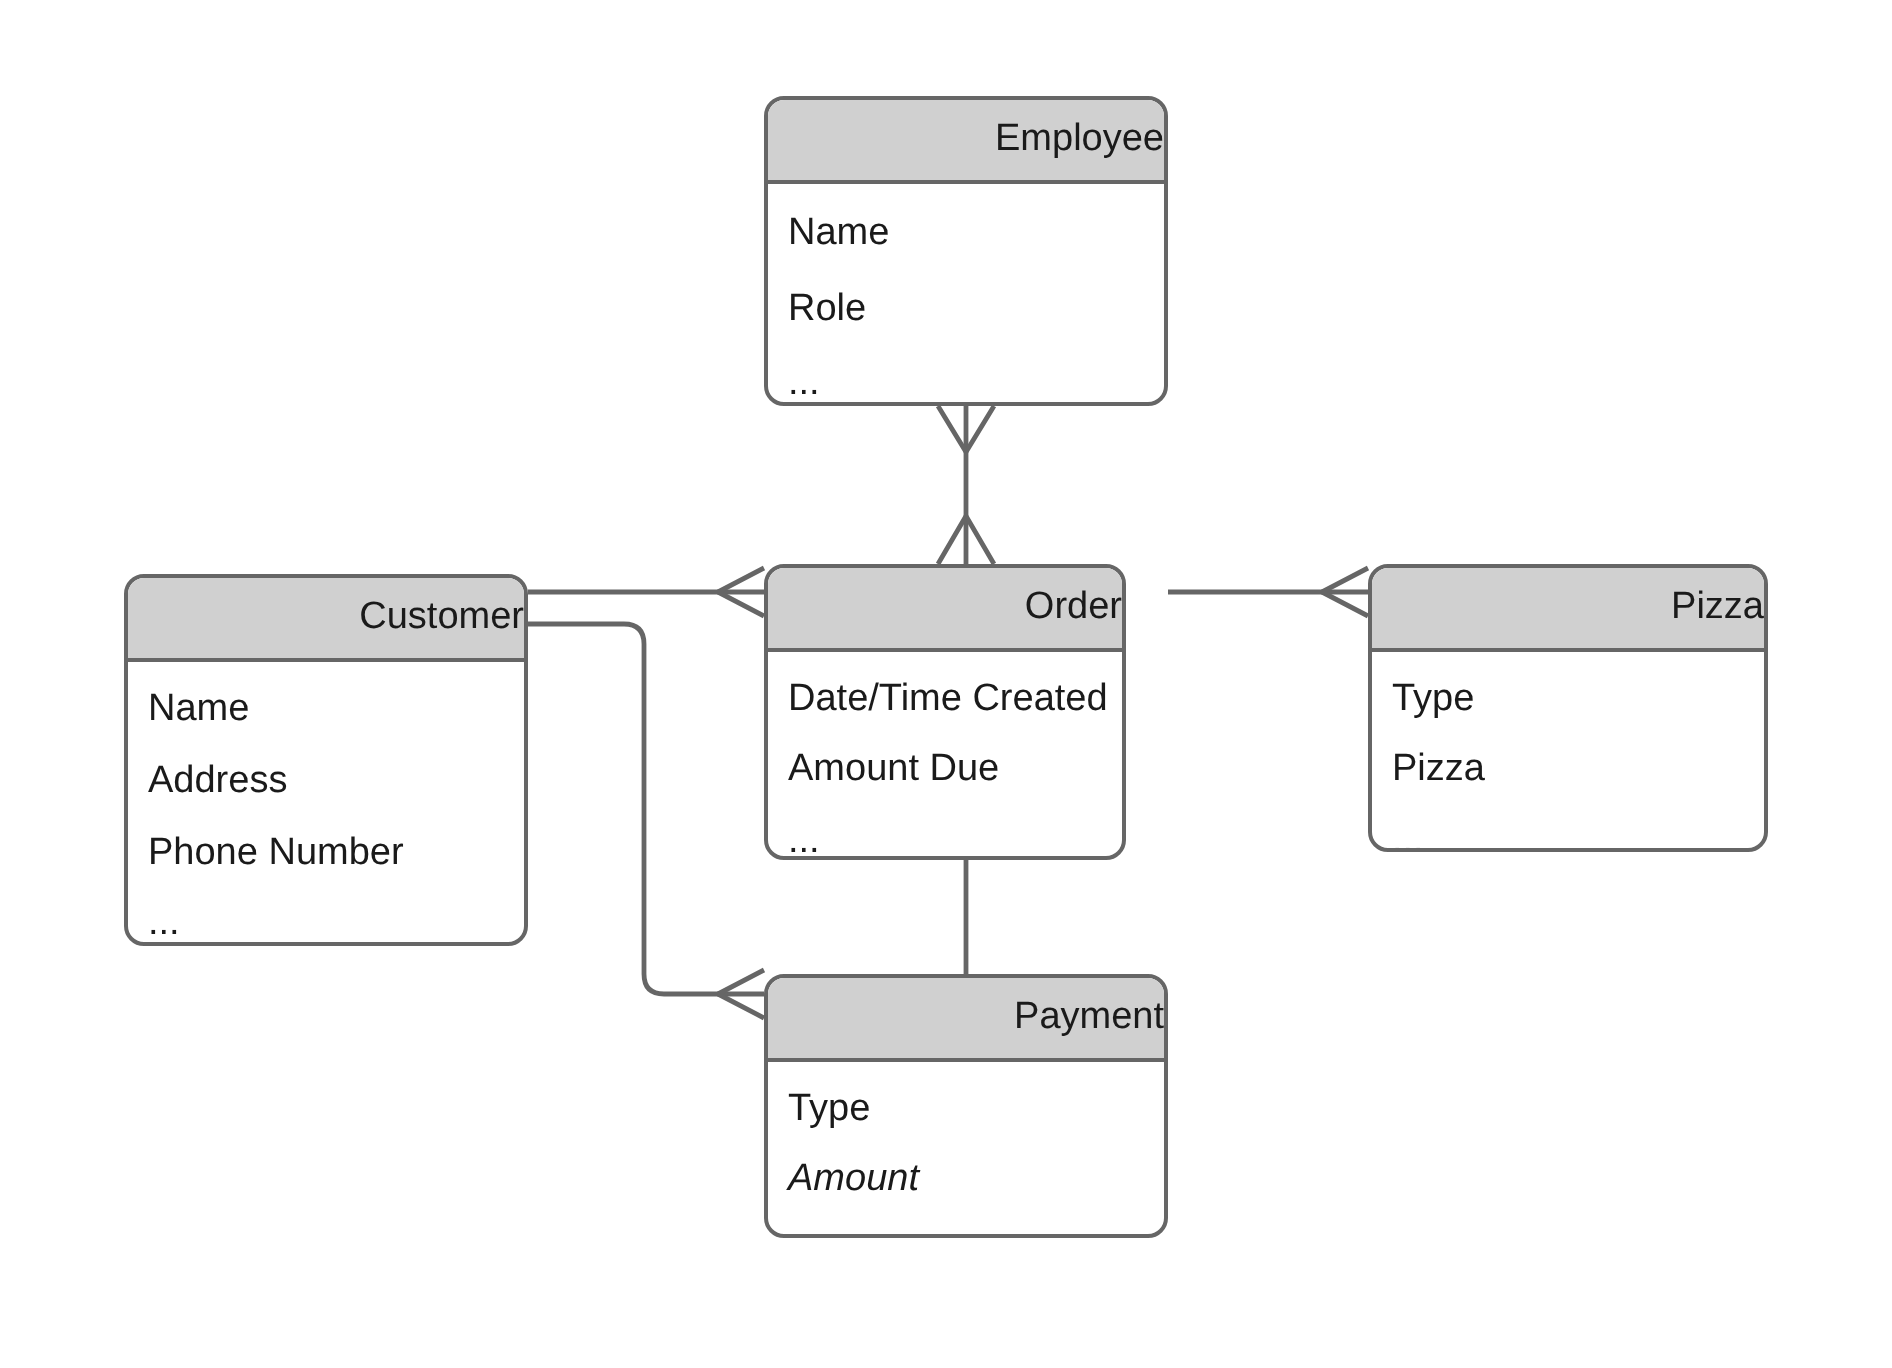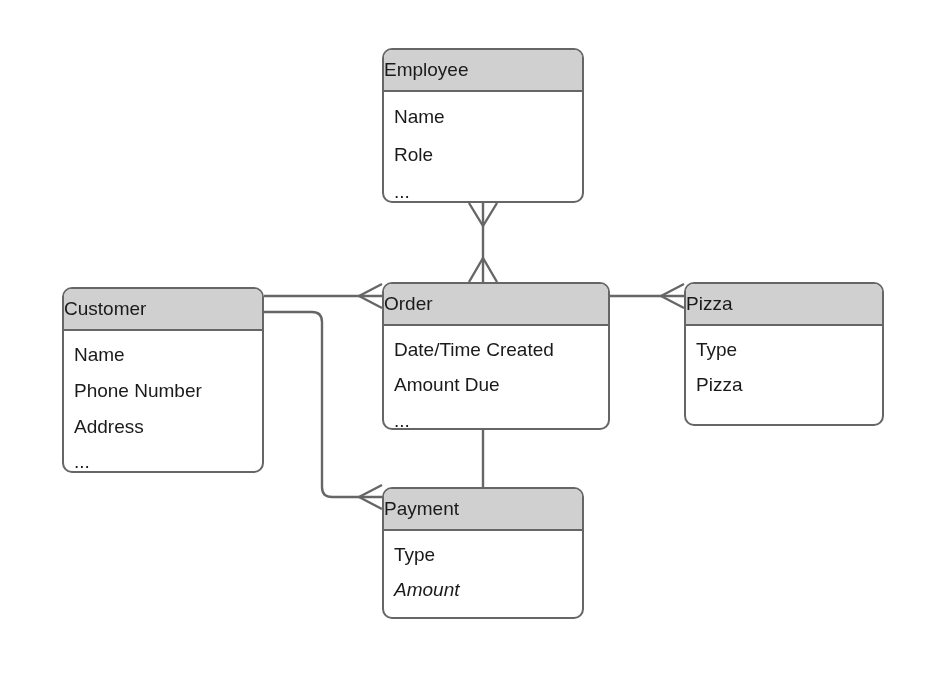--- a/index.html
+++ b/index.html
@@ -32,21 +32,21 @@
     box-sizing: border-box;
     border: 2px solid #666666;
     border-radius: 10px;
     background: #ffffff;
     overflow: hidden;
     z-index: 2;
   }
   .entity-header {
     height: 40px;
     line-height: 40px;
-    text-align: left;
+    text-align: right;
     background: #d0d0d0;
     border-bottom: 2px solid #666666;
     color: #1a1a1a;
     font-size: 19px;
     white-space: nowrap;
     overflow: hidden;
   }
   .entity-body {
     padding: 6px 0 0 0;
   }
@@ -103,27 +103,27 @@
       <div class="attr" style="height: 37.6667px; line-height: 37.6667px;">Name</div>
       <div class="attr" style="height: 37.6667px; line-height: 37.6667px;">Role</div>
       <div class="attr ellipsis" style="height: 37.6667px; line-height: 37.6667px;">...</div>
     </div>
   </div>
 
   <div class="entity" id="entity-customer" style="left: 62px; top: 287px; width: 202px; height: 186px;">
     <div class="entity-header">Customer</div>
     <div class="entity-body">
       <div class="attr" style="height: 35.75px; line-height: 35.75px;">Name</div>
+      <div class="attr" style="height: 35.75px; line-height: 35.75px;">Address</div>
       <div class="attr" style="height: 35.75px; line-height: 35.75px;">Phone Number</div>
-      <div class="attr" style="height: 35.75px; line-height: 35.75px;">Address</div>
       <div class="attr ellipsis" style="height: 35.75px; line-height: 35.75px;">...</div>
     </div>
   </div>
 
-  <div class="entity" id="entity-order" style="left: 382px; top: 282px; width: 228px; height: 148px;">
+  <div class="entity" id="entity-order" style="left: 382px; top: 282px; width: 181px; height: 148px;">
     <div class="entity-header">Order</div>
     <div class="entity-body">
       <div class="attr" style="height: 35.3333px; line-height: 35.3333px;">Date/Time Created</div>
       <div class="attr" style="height: 35.3333px; line-height: 35.3333px;">Amount Due</div>
       <div class="attr ellipsis" style="height: 35.3333px; line-height: 35.3333px;">...</div>
     </div>
   </div>
 
   <div class="entity" id="entity-pizza" style="left: 684px; top: 282px; width: 200px; height: 144px;">
     <div class="entity-header">Pizza</div>

